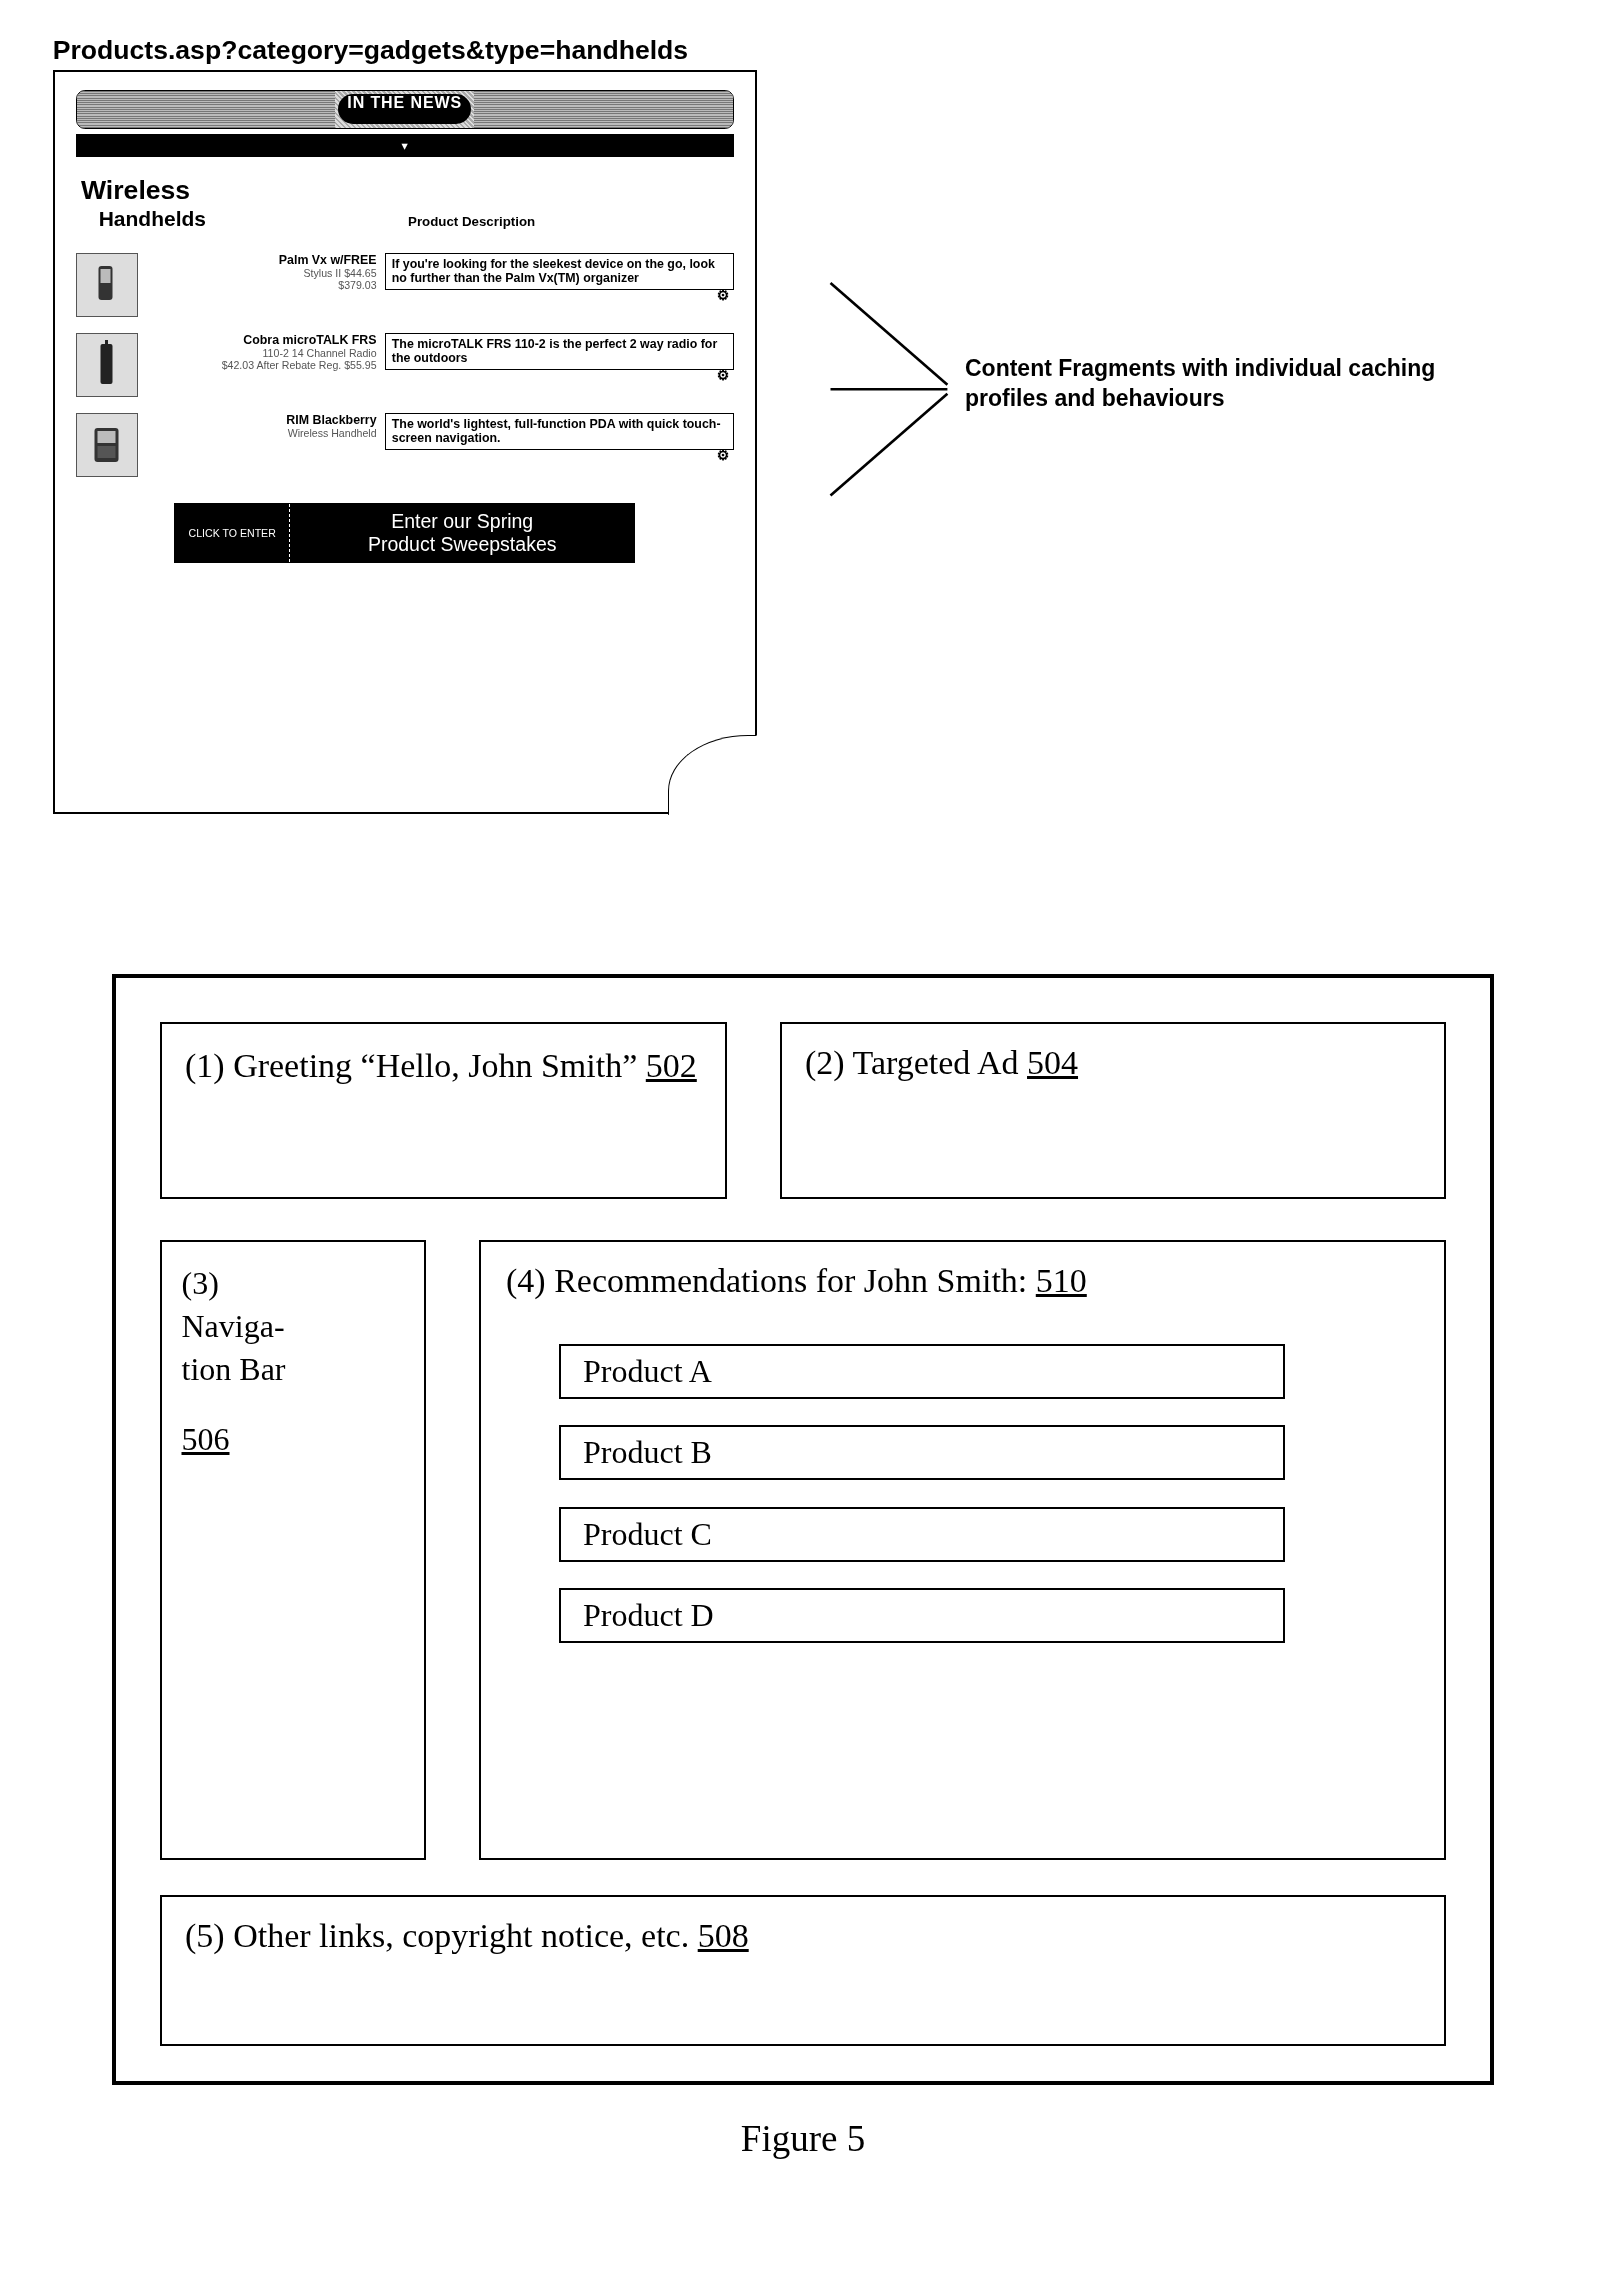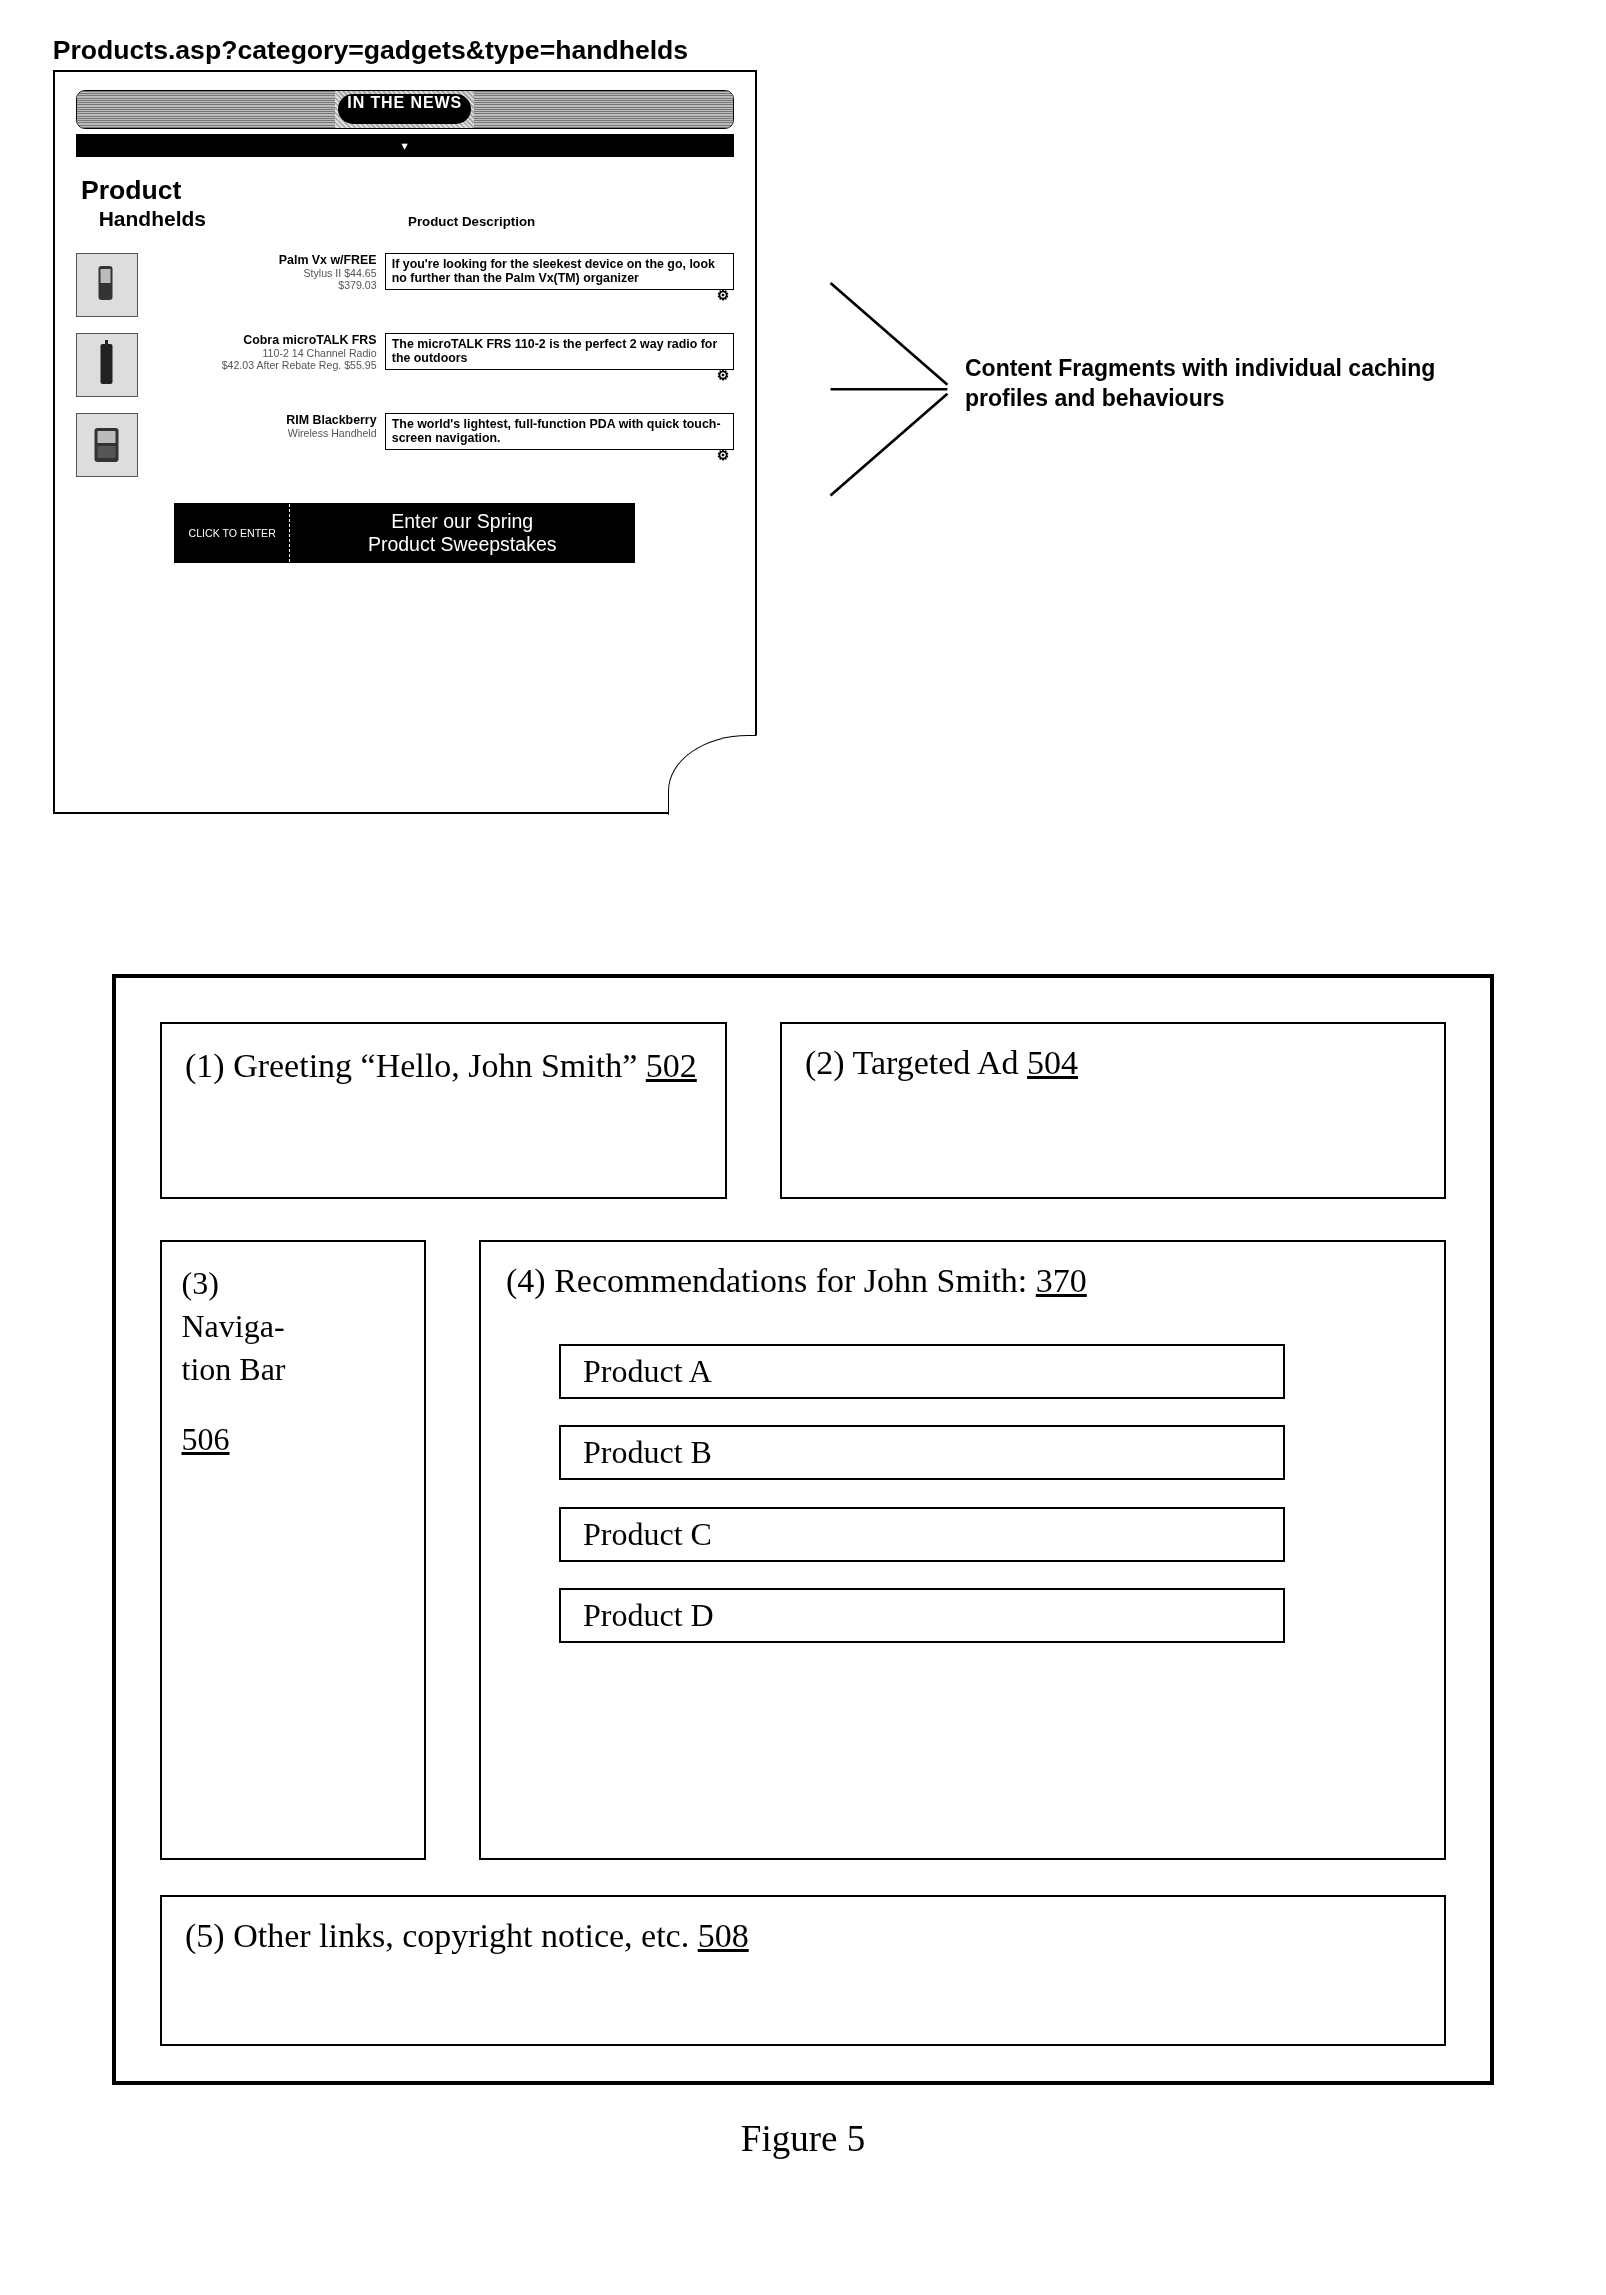--- a/index.html
+++ b/index.html
@@ -86,21 +86,21 @@
 
   <div class="browser">
     <div class="browser-inner">
       <div class="navbar">
         <div class="nav-seg"></div>
         <div class="nav-center">IN THE NEWS</div>
         <div class="nav-seg"></div>
       </div>
       <div class="stripe">▾</div>
 
-      <div class="cat">Product</div>
+      <div class="cat">Wireless</div>
       <div style="display:flex; align-items:baseline;gap:25px;">
         <div class="subcat">Handhelds</div>
         <div class="pd-head">Product Description</div>
       </div>
 
       <div id="prod-rows">
             <div class="prod-row">
               <div class="thumb">
                 <svg viewBox="0 0 40 50">
                   <rect x="12" y="6" width="14" height="34" rx="3" fill="#333"></rect>
@@ -175,21 +175,21 @@
   </div>
   <div class="fig5-row mid">
     <div class="boxb navbarb">
       <div>(3)</div>
       <div>Naviga-</div>
       <div>tion Bar</div>
       <div style="height:26.6px"></div>
       <div class="u">506</div>
     </div>
     <div class="boxb reco">
-      <span>(4) Recommendations for John Smith:  </span><span class="u">370</span>
+      <span>(4) Recommendations for John Smith:  </span><span class="u">510</span>
       <div class="reco-list" id="reco-list">
             <div class="reco-item">Product A</div>
             <div class="reco-item">Product B</div>
             <div class="reco-item">Product C</div>
             <div class="reco-item">Product D</div>
           </div>
     </div>
   </div>
   <div class="boxb footerb">
     <span>(5) Other links, copyright notice, etc. </span><span class="u">508</span>

